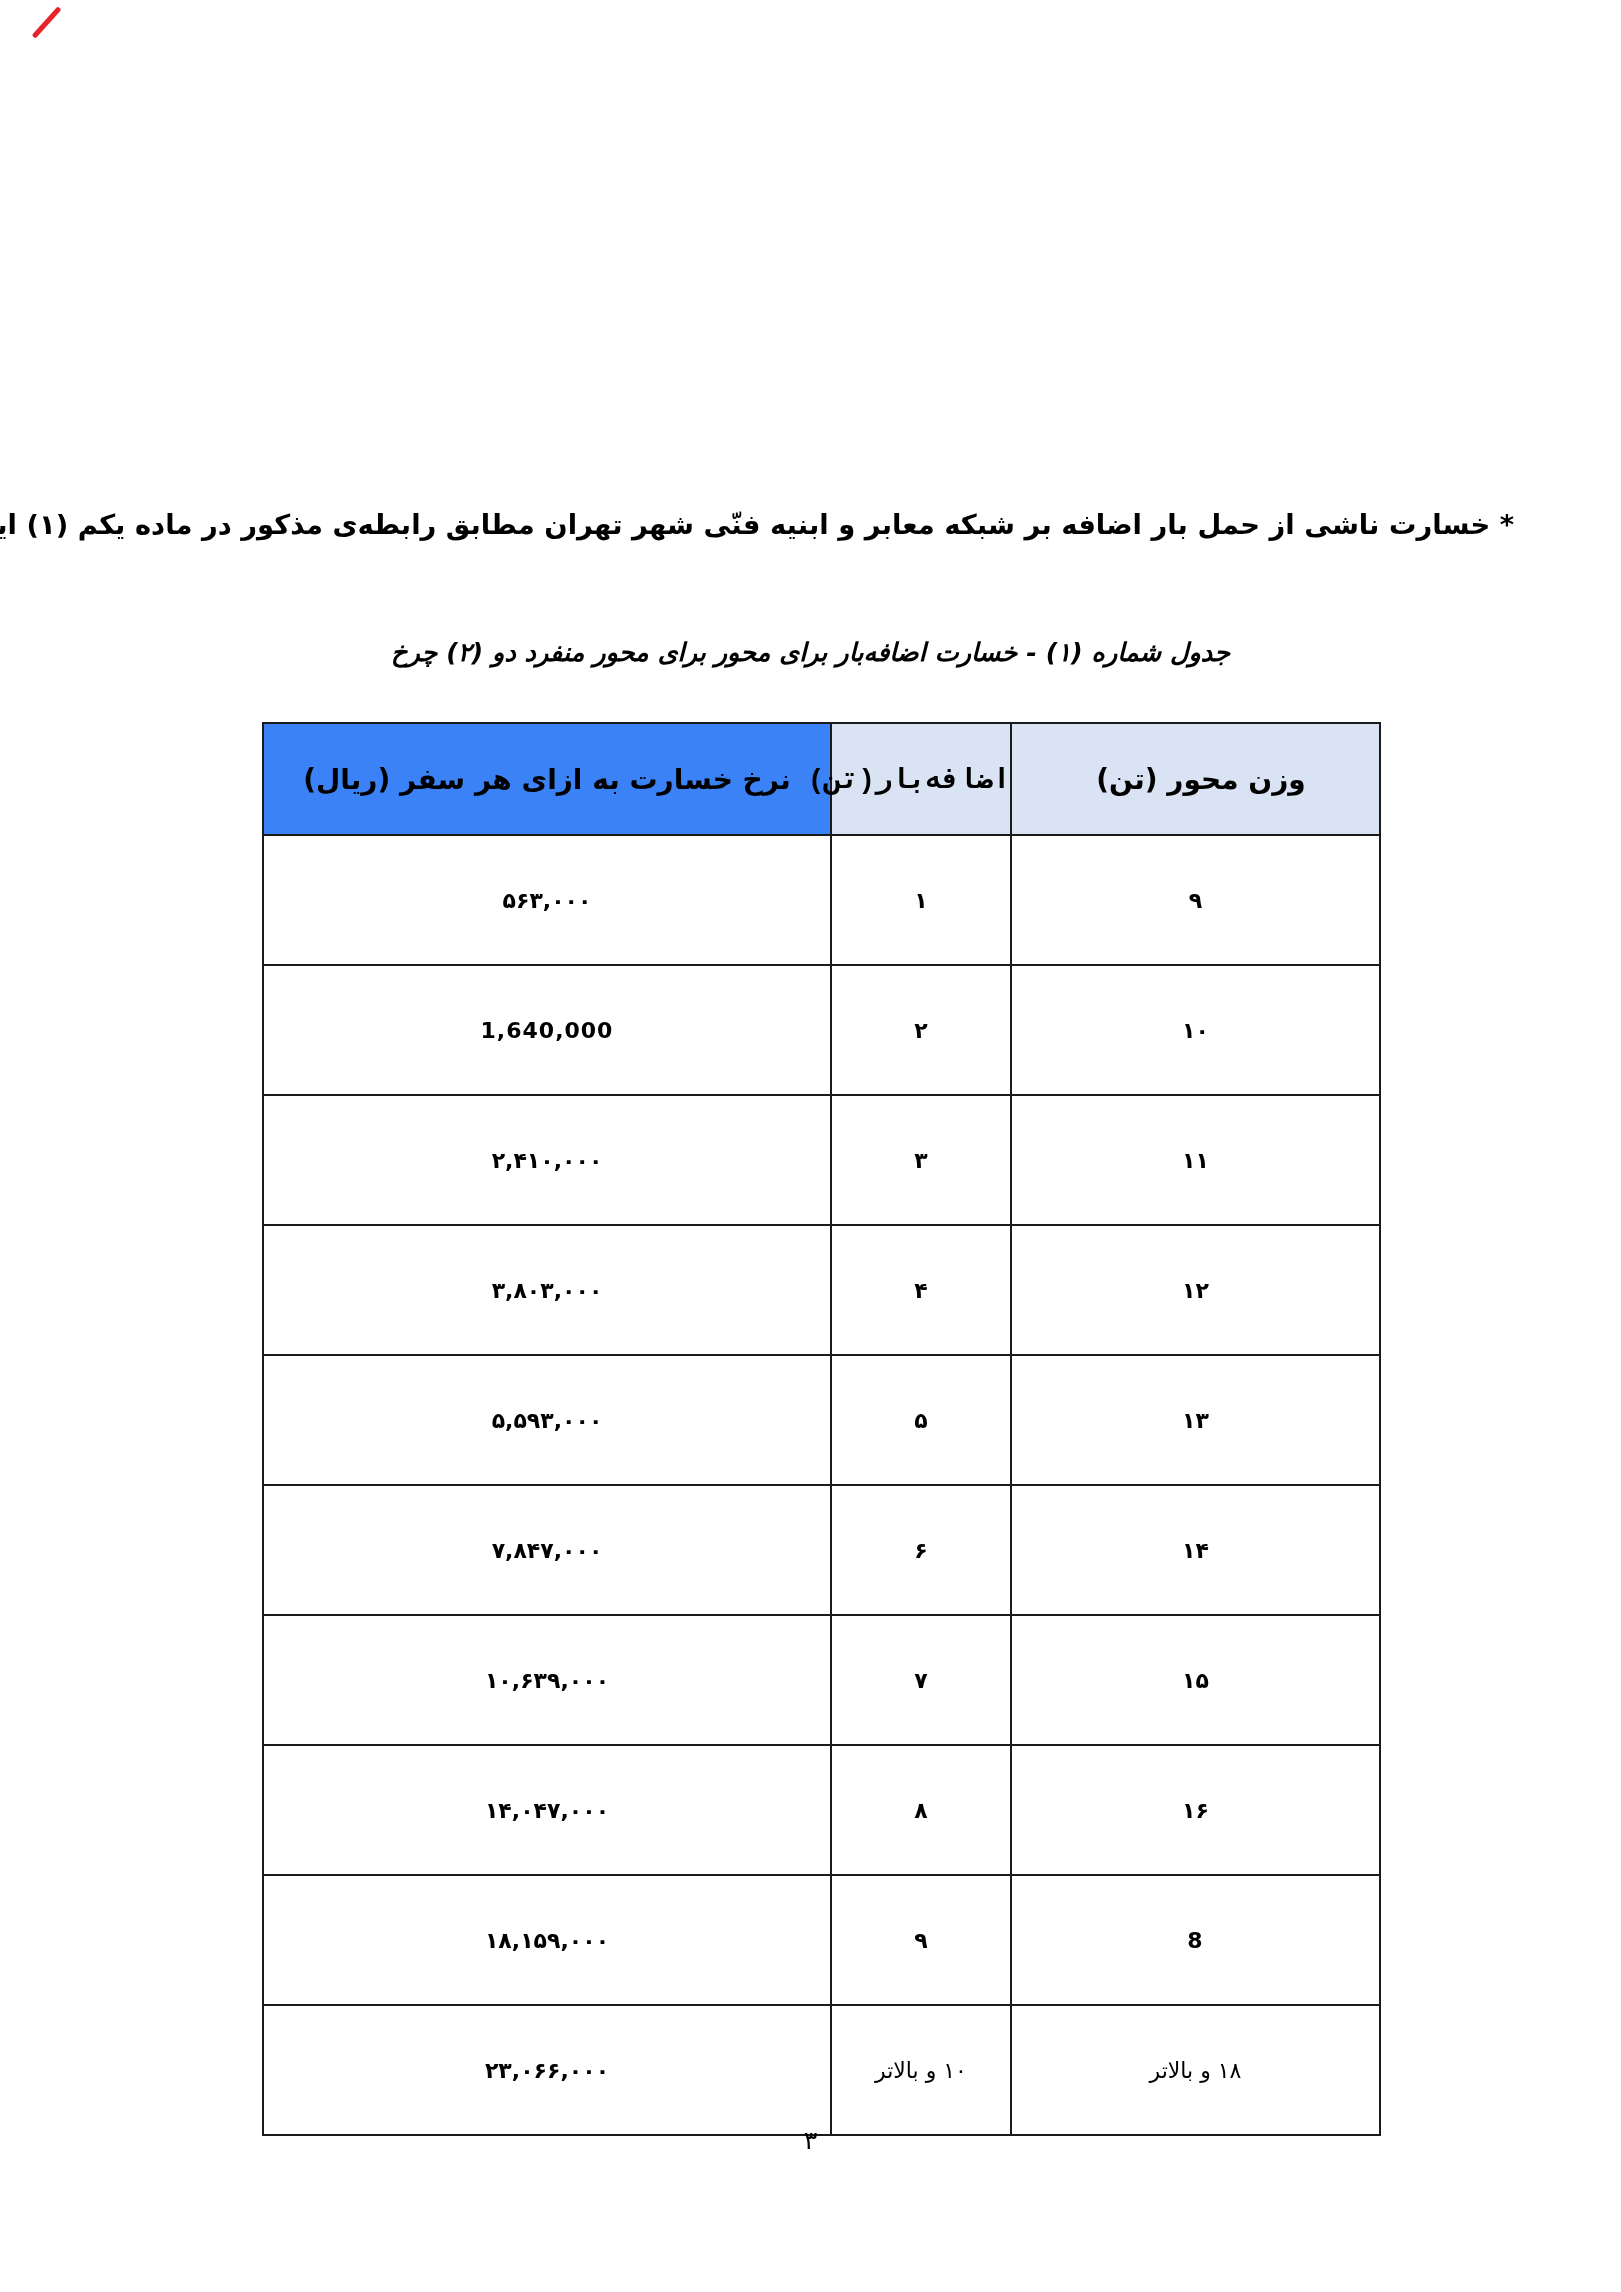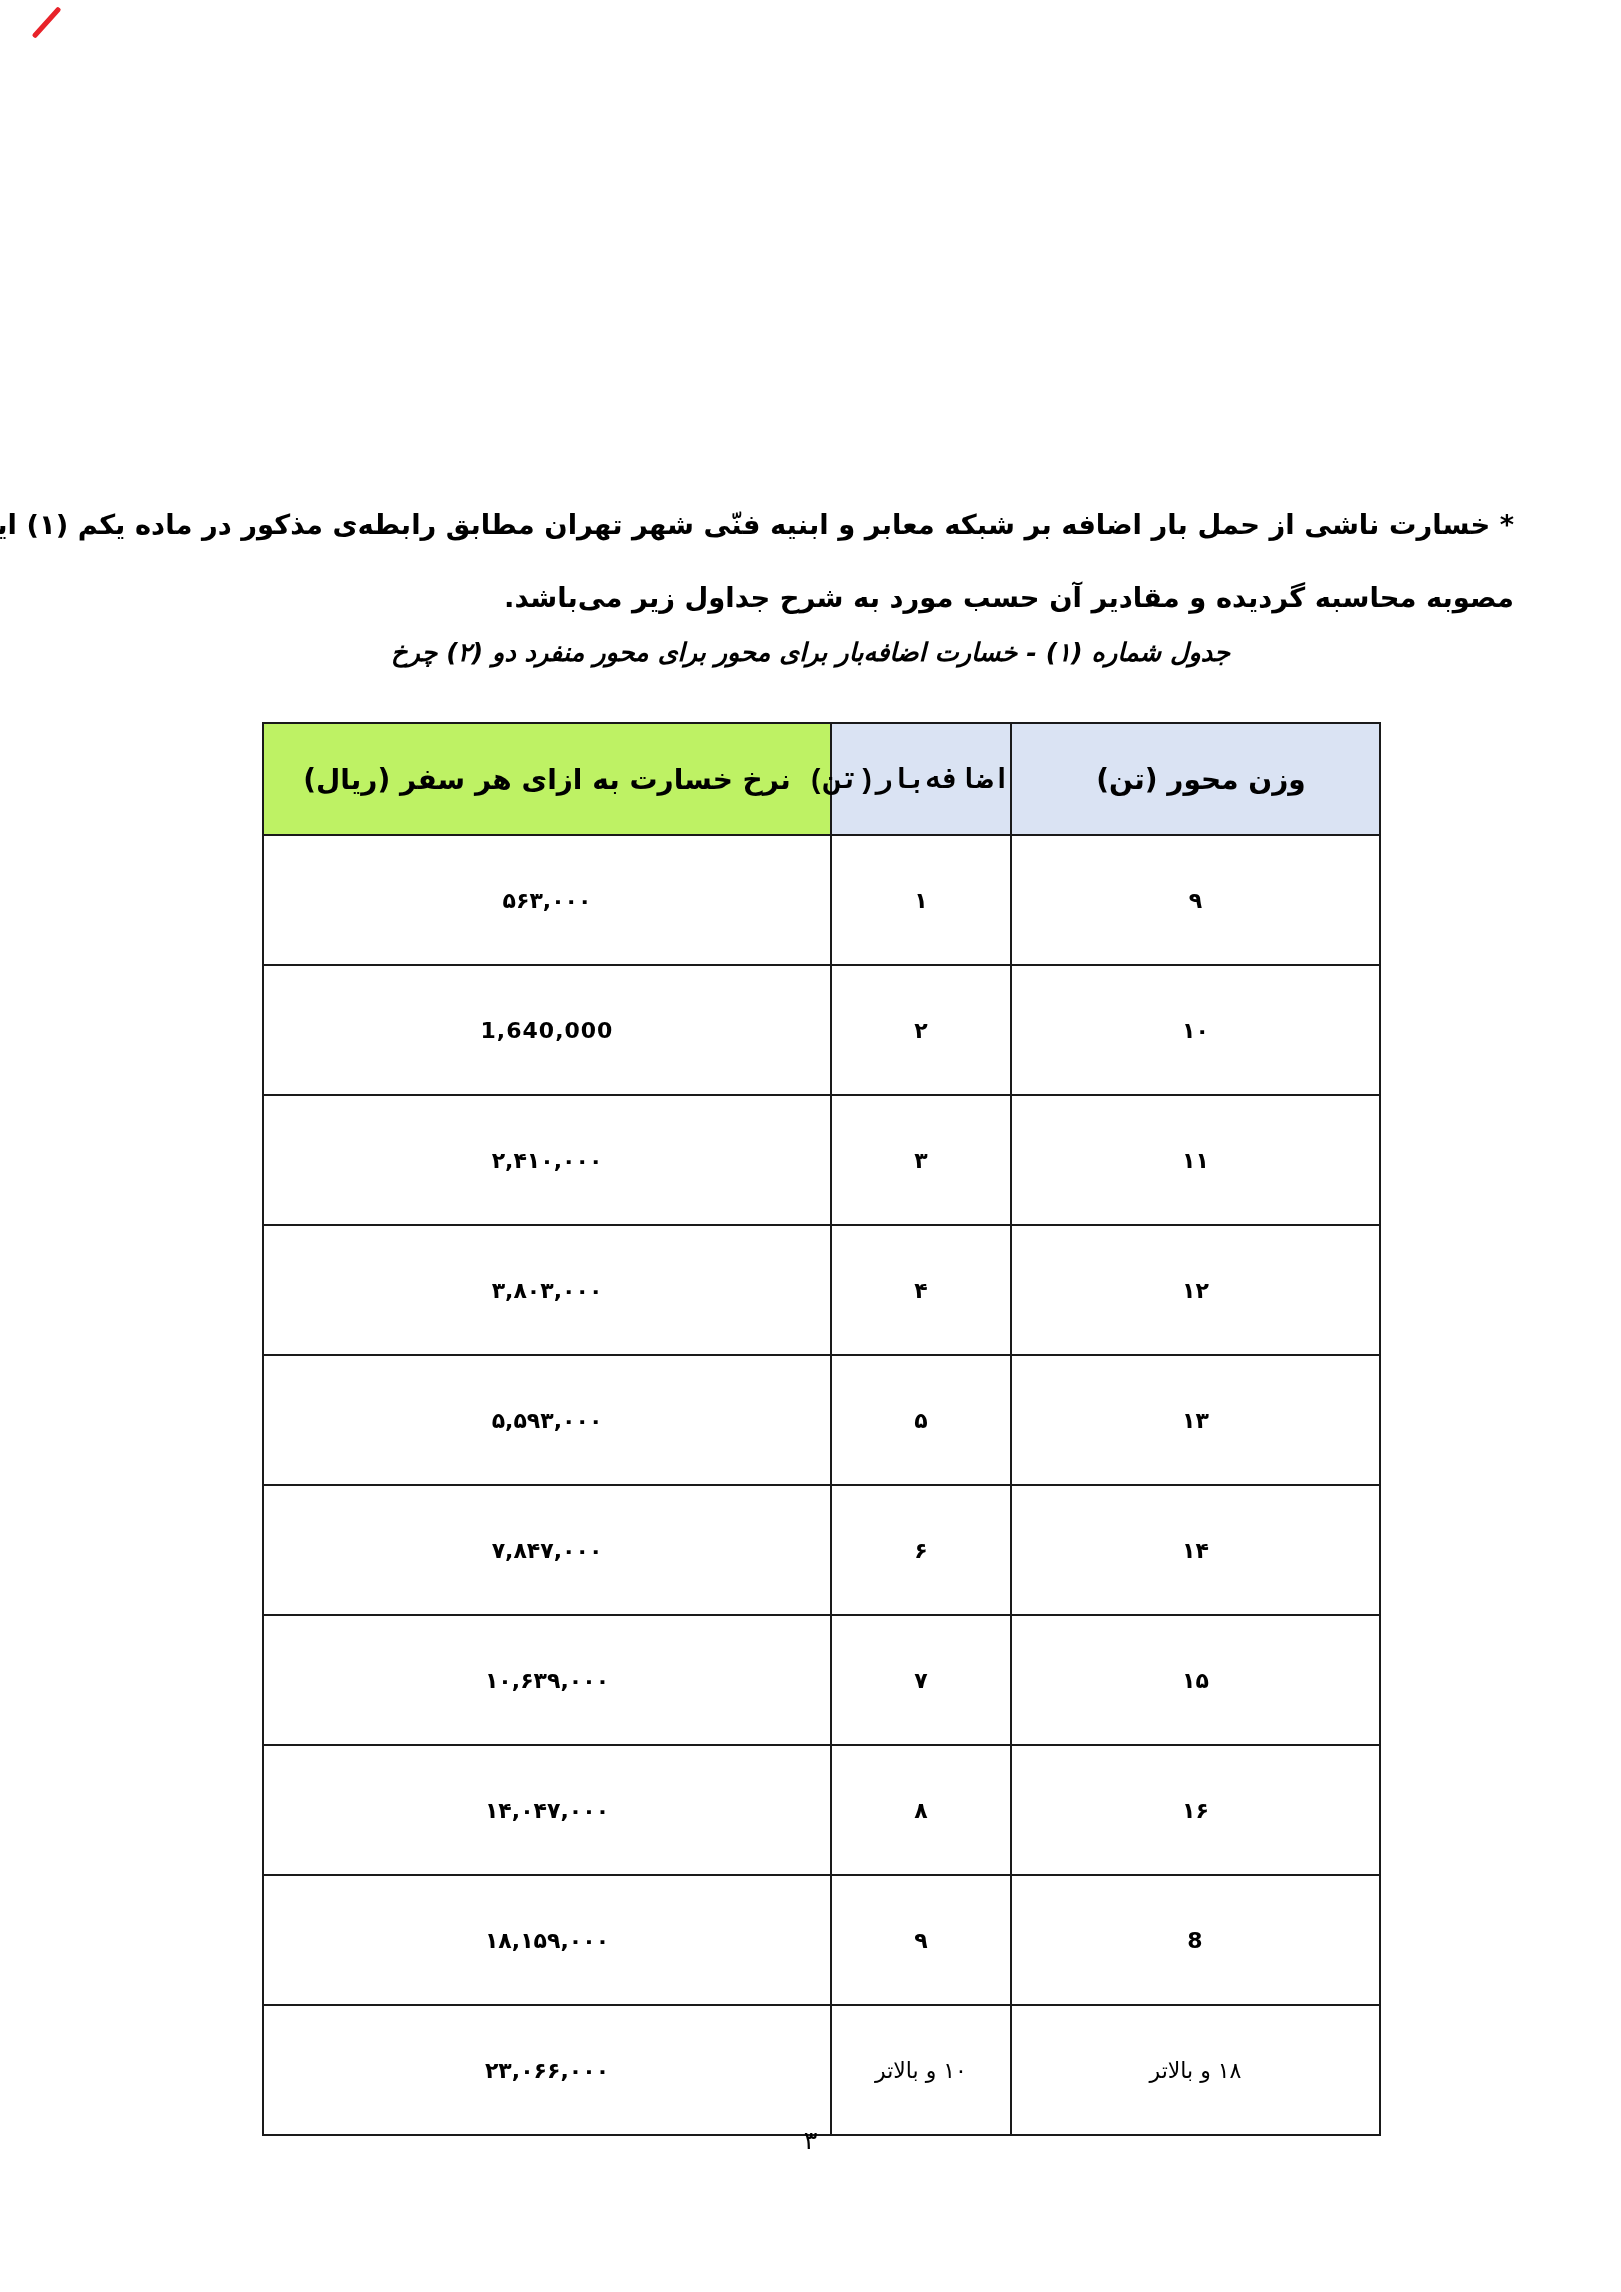--- a/index.html
+++ b/index.html
@@ -84,36 +84,35 @@
 </style>
 </head>
 <body>
 
 <div class="page">
 
   <div class="pen-mark" style="background: rgb(232, 35, 42);"></div>
 
   <div class="intro">
     <div>* خسارت ناشی از حمل بار اضافه بر شبکه معابر و ابنیه فنّی شهر تهران مطابق رابطه‌ی مذکور در ماده یکم (۱) این</div>
-    <div>مصوبه محاسبه گردیده و مقادیر آن حسب مورد به شرح جداول زیر می‌باشد.</div>
   </div>
 
   <div class="caption">جدول شماره (۱) - خسارت اضافه‌بار برای محور برای محور منفرد دو (۲) چرخ</div>
 
   <table class="damage">
     <colgroup>
       <col style="width:369px">
       <col style="width:180px">
       <col style="width:568px">
     </colgroup>
     <thead>
       <tr>
         <th style="background: rgb(218, 227, 243); padding-left: 11px;">وزن محور (تن)</th>
         <th style="background: rgb(218, 227, 243); font-family: Liberation Mono, monospace;">اضافه‌بار(تن)</th>
-        <th style="background: #bef264;">نرخ خسارت به ازای هر سفر (ریال)</th>
+        <th style="background: #3b82f6;">نرخ خسارت به ازای هر سفر (ریال)</th>
       </tr>
     </thead>
     <tbody>
         <tr>
           <td>۹</td>
           <td>۱</td>
           <td>۵۶۳,۰۰۰</td>
         </tr>
         <tr>
           <td>۱۰</td>

